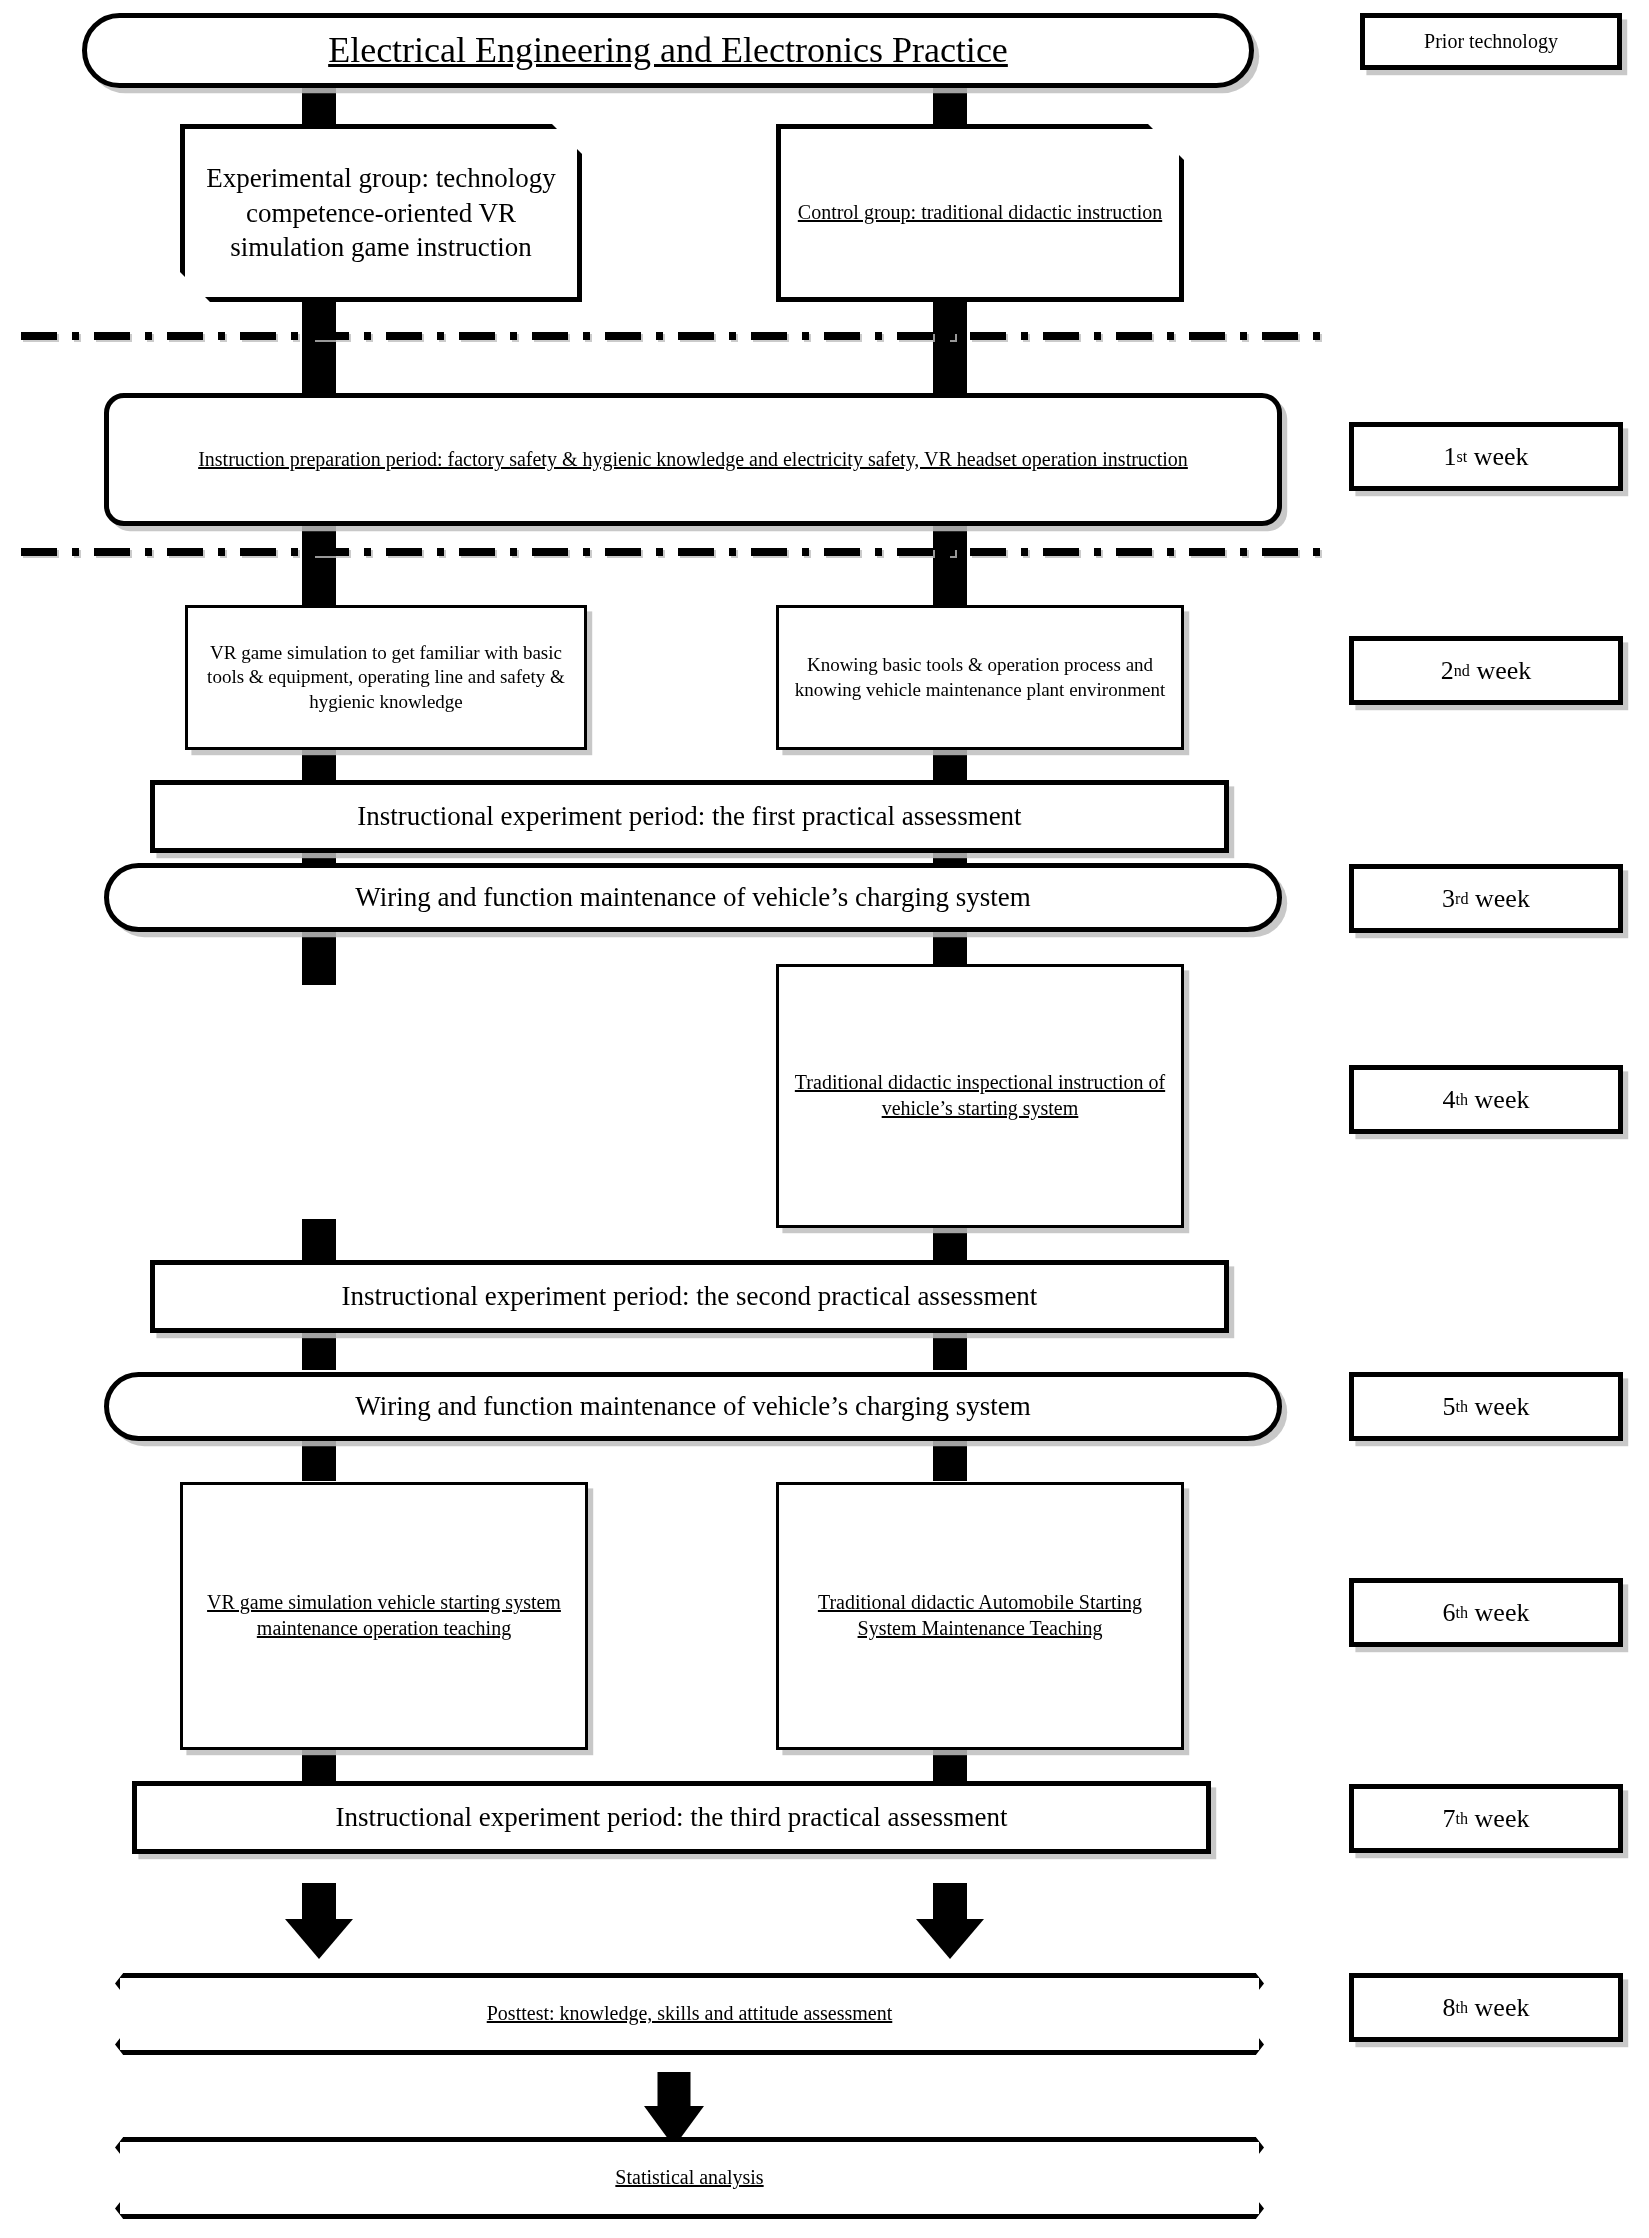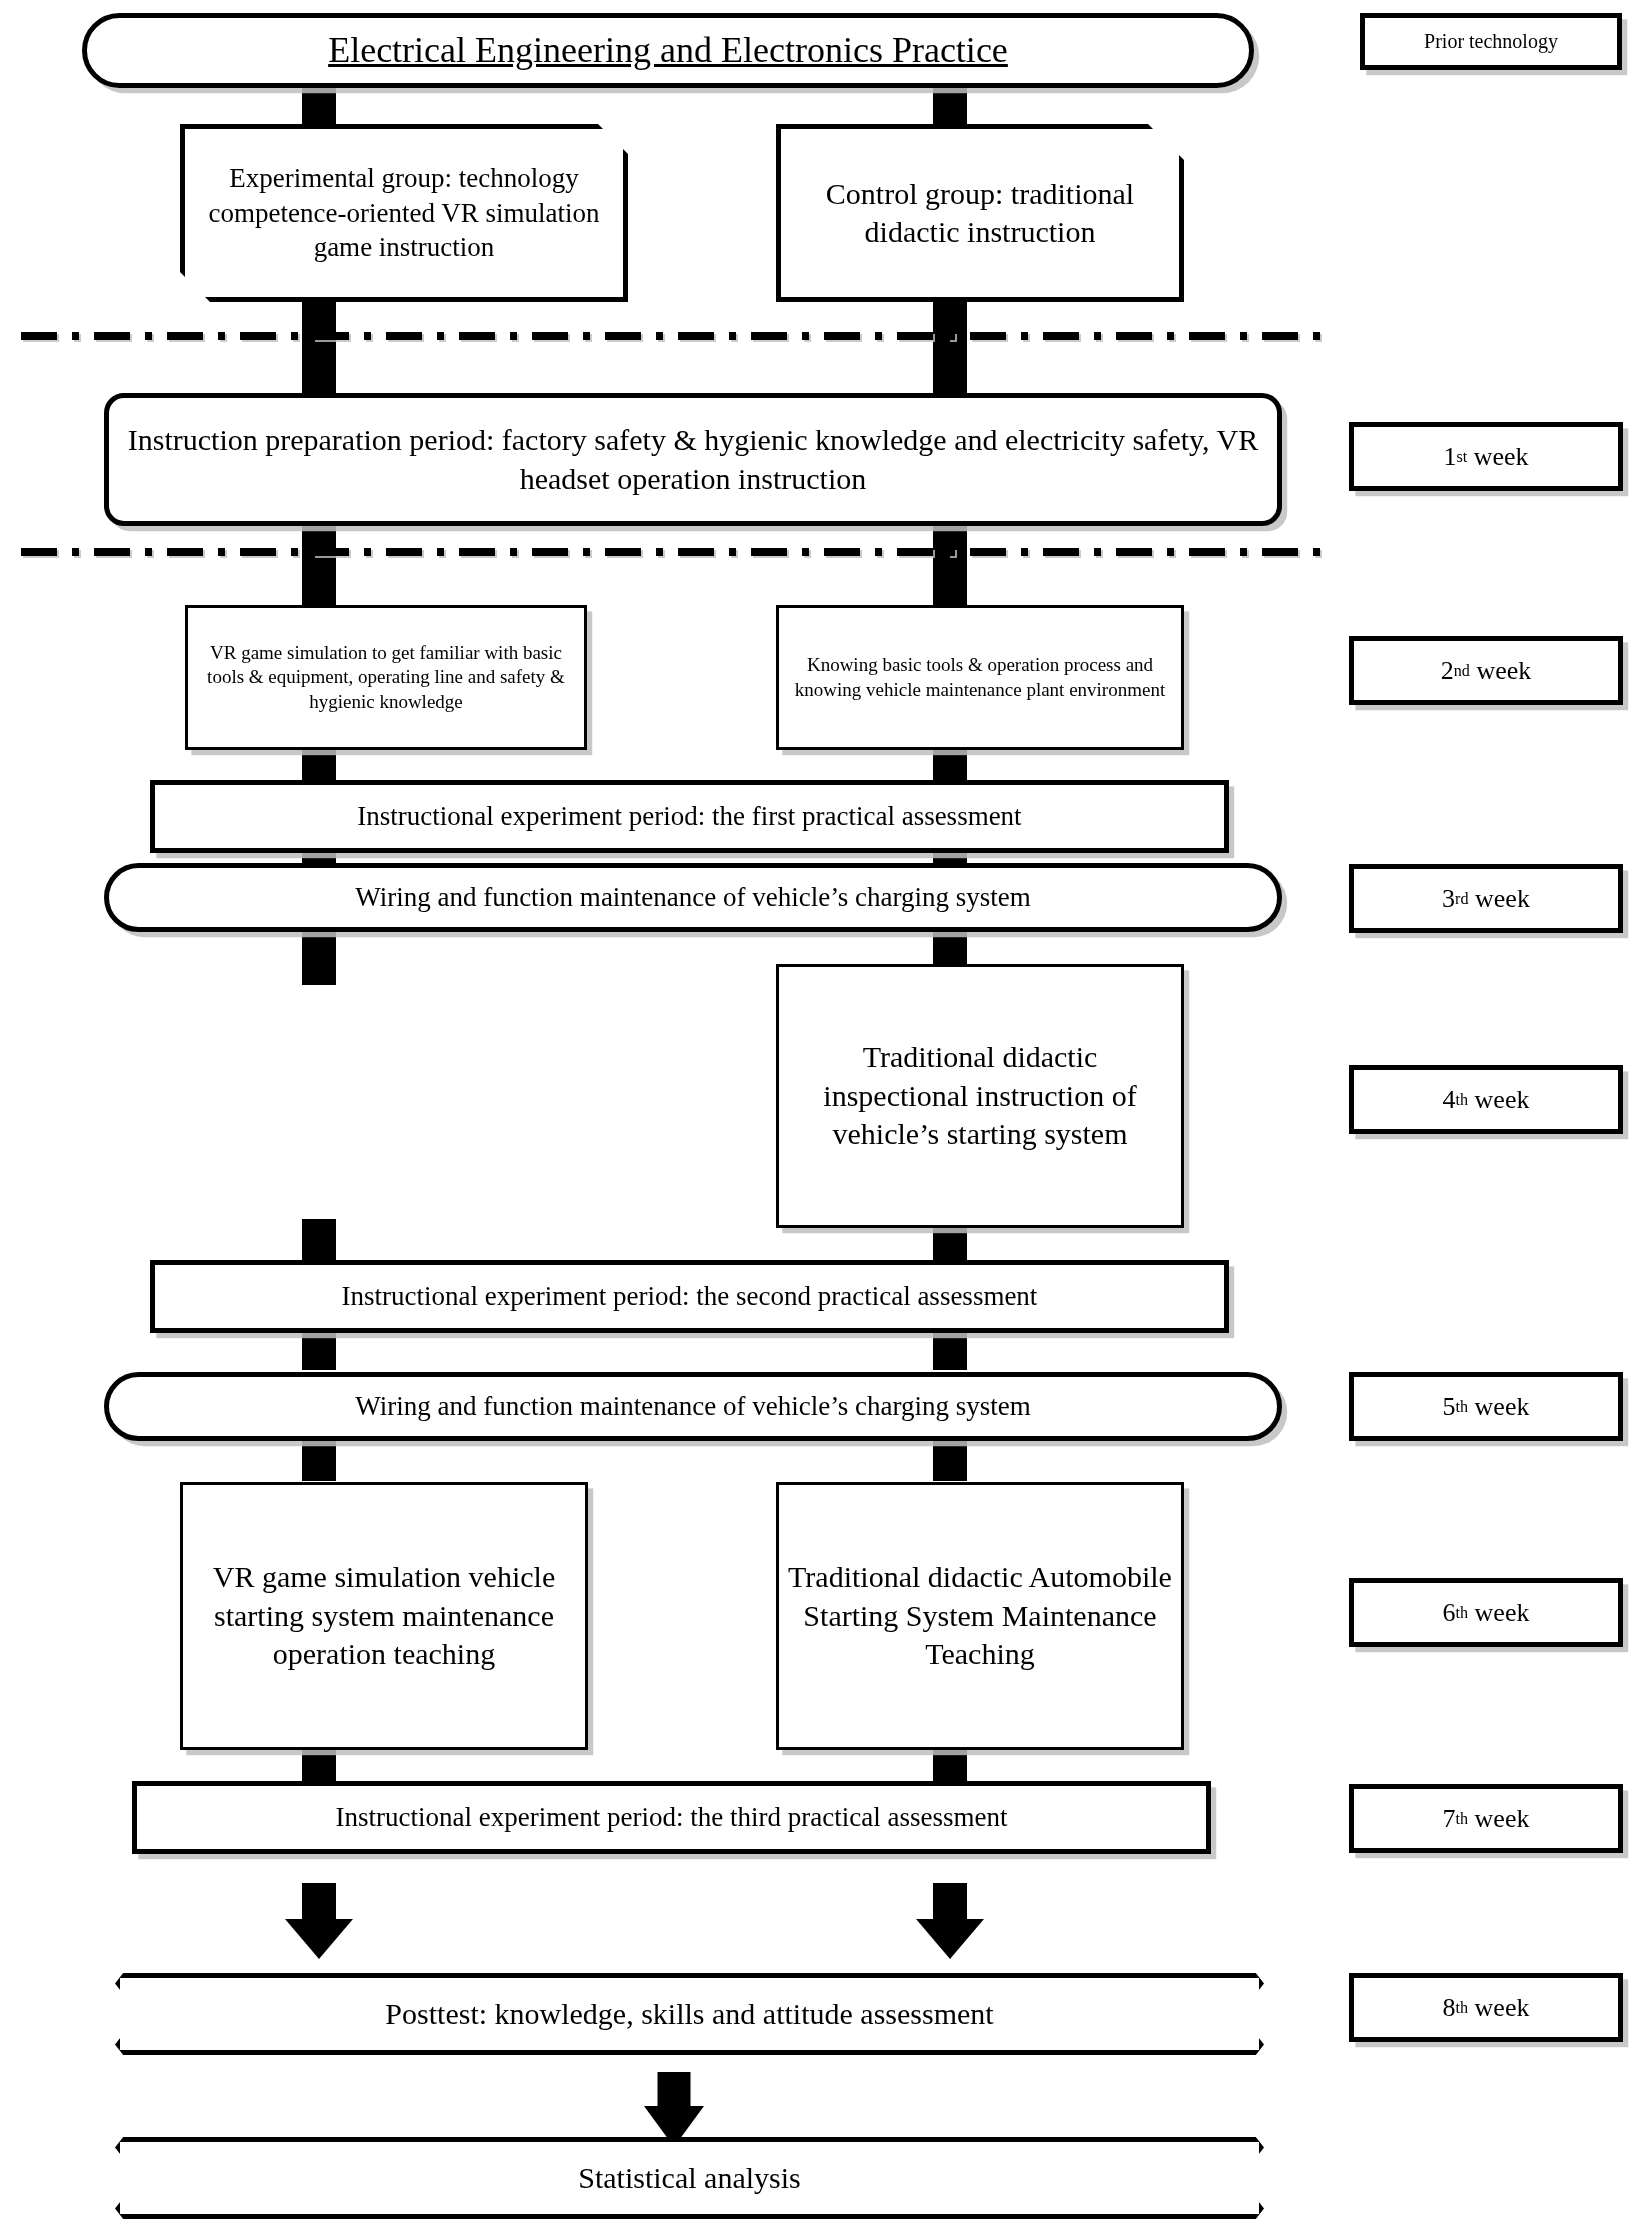--- a/index.html
+++ b/index.html
@@ -57,21 +57,21 @@
     background-image:repeating-linear-gradient(to right,
         #000 0px,#000 36px,
         transparent 36px,transparent 51px,
         #000 51px,#000 58px,
         transparent 58px,transparent 73px);
     filter:drop-shadow(2.3px 2.9px 0 rgba(190,190,190,0.8));
   }
 
   
   .t-title{font-size:36px;text-decoration:underline;}
-  .t-lg{font-size:30px;}
+  .t-lg{font-size:20px;text-decoration:underline;}
   .t-md{font-size:27px;}
   .t-sm{font-size:20px;}
   .t-xs{font-size:19px;}
   .t-week{font-size:26px;}
   sup{font-size:.62em;vertical-align:super;line-height:0;}
 </style>
 </head>
 <body>
 
 <div id="canvas">
@@ -118,21 +118,21 @@
   <div class="arrow" style="left:640px;top:2072px;width:68px;height:76px;">
     <div class="stem" style="width:33px;height:34px;"></div>
     <div class="head" style="top:34px;border-left:30px solid transparent;border-right:30px solid transparent;border-top:41px solid #000;"></div>
   </div>
 
   <div class="dashdot" style="left:21px;top:332px;width:1301px;"></div>
   <div class="dashdot" style="left:21px;top:548px;width:1301px;"></div>
 
   <div class="node box pill t-title" style="left:82px;top:13px;width:1172px;height:75px;">Electrical Engineering and Electronics Practice</div>
 
-  <div class="node box clip-tr-bl t-md" style="left:180px;top:124px;width:448px;height:178px;text-align:center;">Experimental group: technology competence-oriented VR simulation game instruction</div>
+  <div class="node box clip-tr-bl t-md" style="left:180px;top:124px;width:402px;height:178px;text-align:center;">Experimental group: technology competence-oriented VR simulation game instruction</div>
 
   <div class="node box clip-tr t-lg" style="left:776px;top:124px;width:408px;height:178px;">Control group: traditional didactic instruction</div>
 
   <div class="node box t-lg" style="left:104px;top:393px;width:1178px;height:133px;border-radius:20px;">Instruction preparation period: factory safety &amp; hygienic knowledge and electricity safety, VR headset operation instruction</div>
 
   <div class="node box thin t-xs" style="left:185px;top:605px;width:402px;height:145px;">VR game simulation to get familiar with basic tools &amp; equipment, operating line and safety &amp; hygienic knowledge</div>
 
   <div class="node box thin t-xs" style="left:776px;top:605px;width:408px;height:145px;">Knowing basic tools &amp; operation process and knowing vehicle maintenance plant environment</div>
 
   <div class="node box t-md" style="left:150px;top:780px;width:1079px;height:73px;">Instructional experiment period: the first practical assessment</div>

